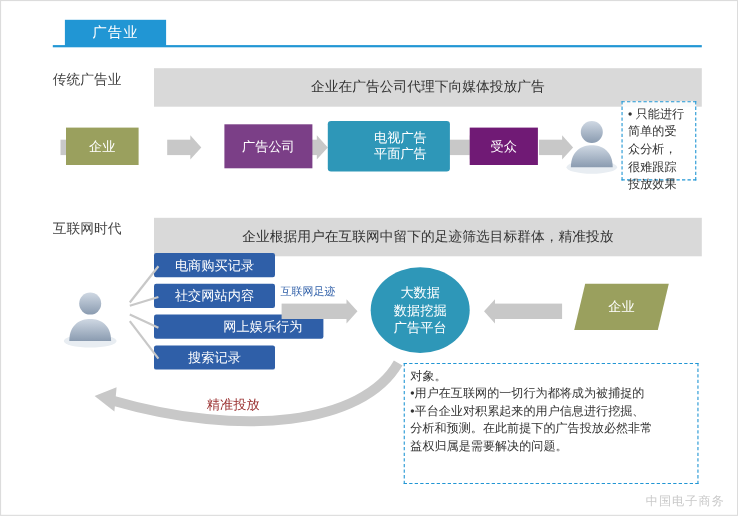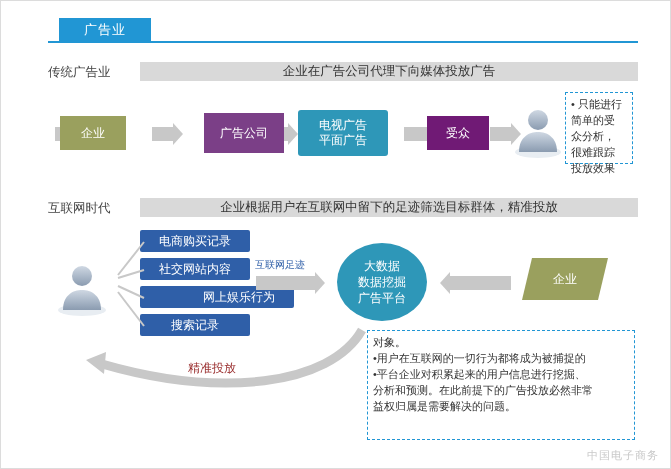--- a/index.html
+++ b/index.html
@@ -32,21 +32,21 @@
   }
   
   .sec-label{
     position:absolute;
     font-size:12.5px;
     color:#444;
     white-space:nowrap;
   }
   .band{
     position:absolute;
-    height:19px;
+    height:35px;
     background:#d9d9d9;
     display:flex;align-items:center;justify-content:center;
     font-size:12.5px;
     color:#333;
     white-space:nowrap;
   }
   
   .garrow{
     position:absolute;
     height:14px;
@@ -143,21 +143,21 @@
 <div class="band" style="left:140px;top:62px;width:498px;">企业在广告公司代理下向媒体投放广告</div>
 
 <div class="garrow" style="left:55px;top:127px;width:42px;"></div>
 <div class="garrow" style="left:152px;top:127px;width:22px;"></div>
 <div class="garrow" style="left:263px;top:127px;width:26px;"></div>
 <div class="garrow" style="left:404px;top:127px;width:24px;"></div>
 <div class="garrow" style="left:490px;top:127px;width:22px;"></div>
 
 <div class="box olive" style="left:60px;top:116px;width:66px;height:34px;">企业</div>
 <div class="box purple" style="left:174px;top:113px;width:80px;height:40px;margin-left:30px;">广告公司</div>
-<div class="box teal" style="left:298px;top:110px;width:90px;height:46px;flex-direction:column;">
+<div class="box teal" style="left:298px;top:110px;width:90px;height:46px;flex-direction:column;padding-left:21px;">
   <span>电视广告</span>
   <span>平面广告</span>
 </div>
 <div class="box slate" style="left:427px;top:116px;width:62px;height:34px;">受众</div>
 
 <div class="person" style="left:512px;top:106px;">
   <svg width="52" height="54" viewBox="0 0 52 54">
     <defs>
       <linearGradient id="pg1" x1="0" y1="0" x2="0" y2="1">
         <stop offset="0%" stop-color="#cfd8e3"></stop>

